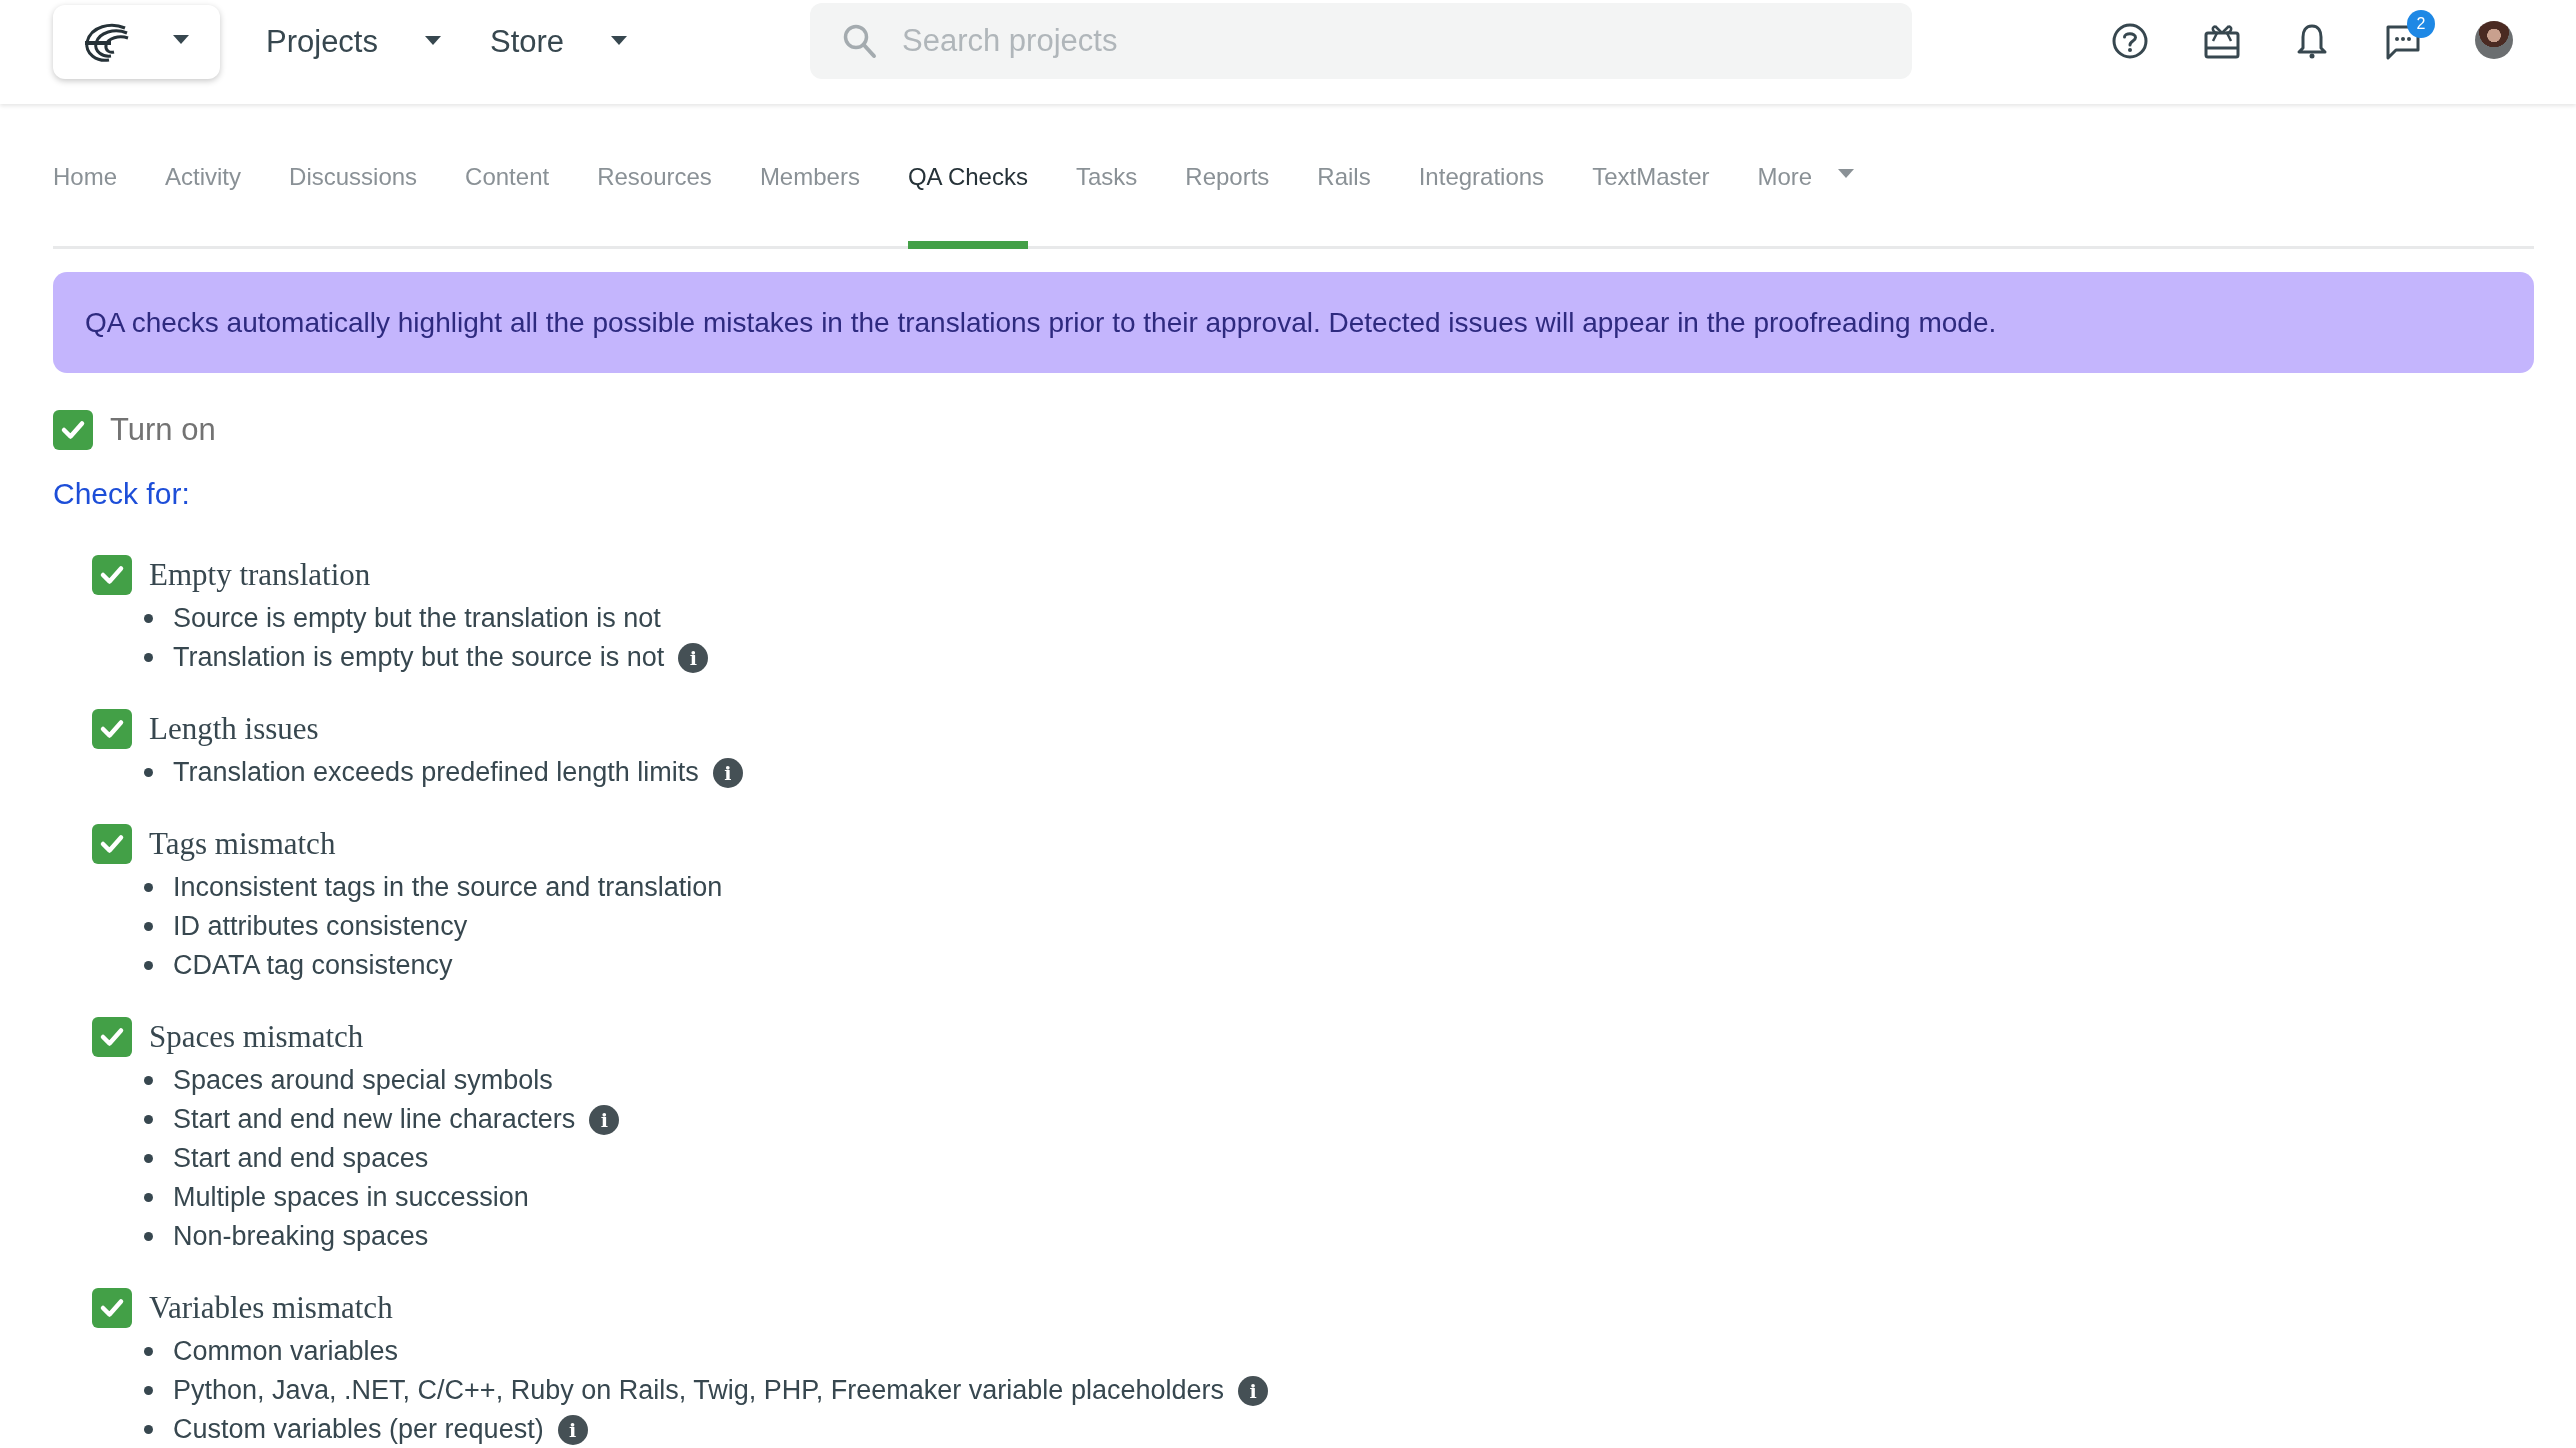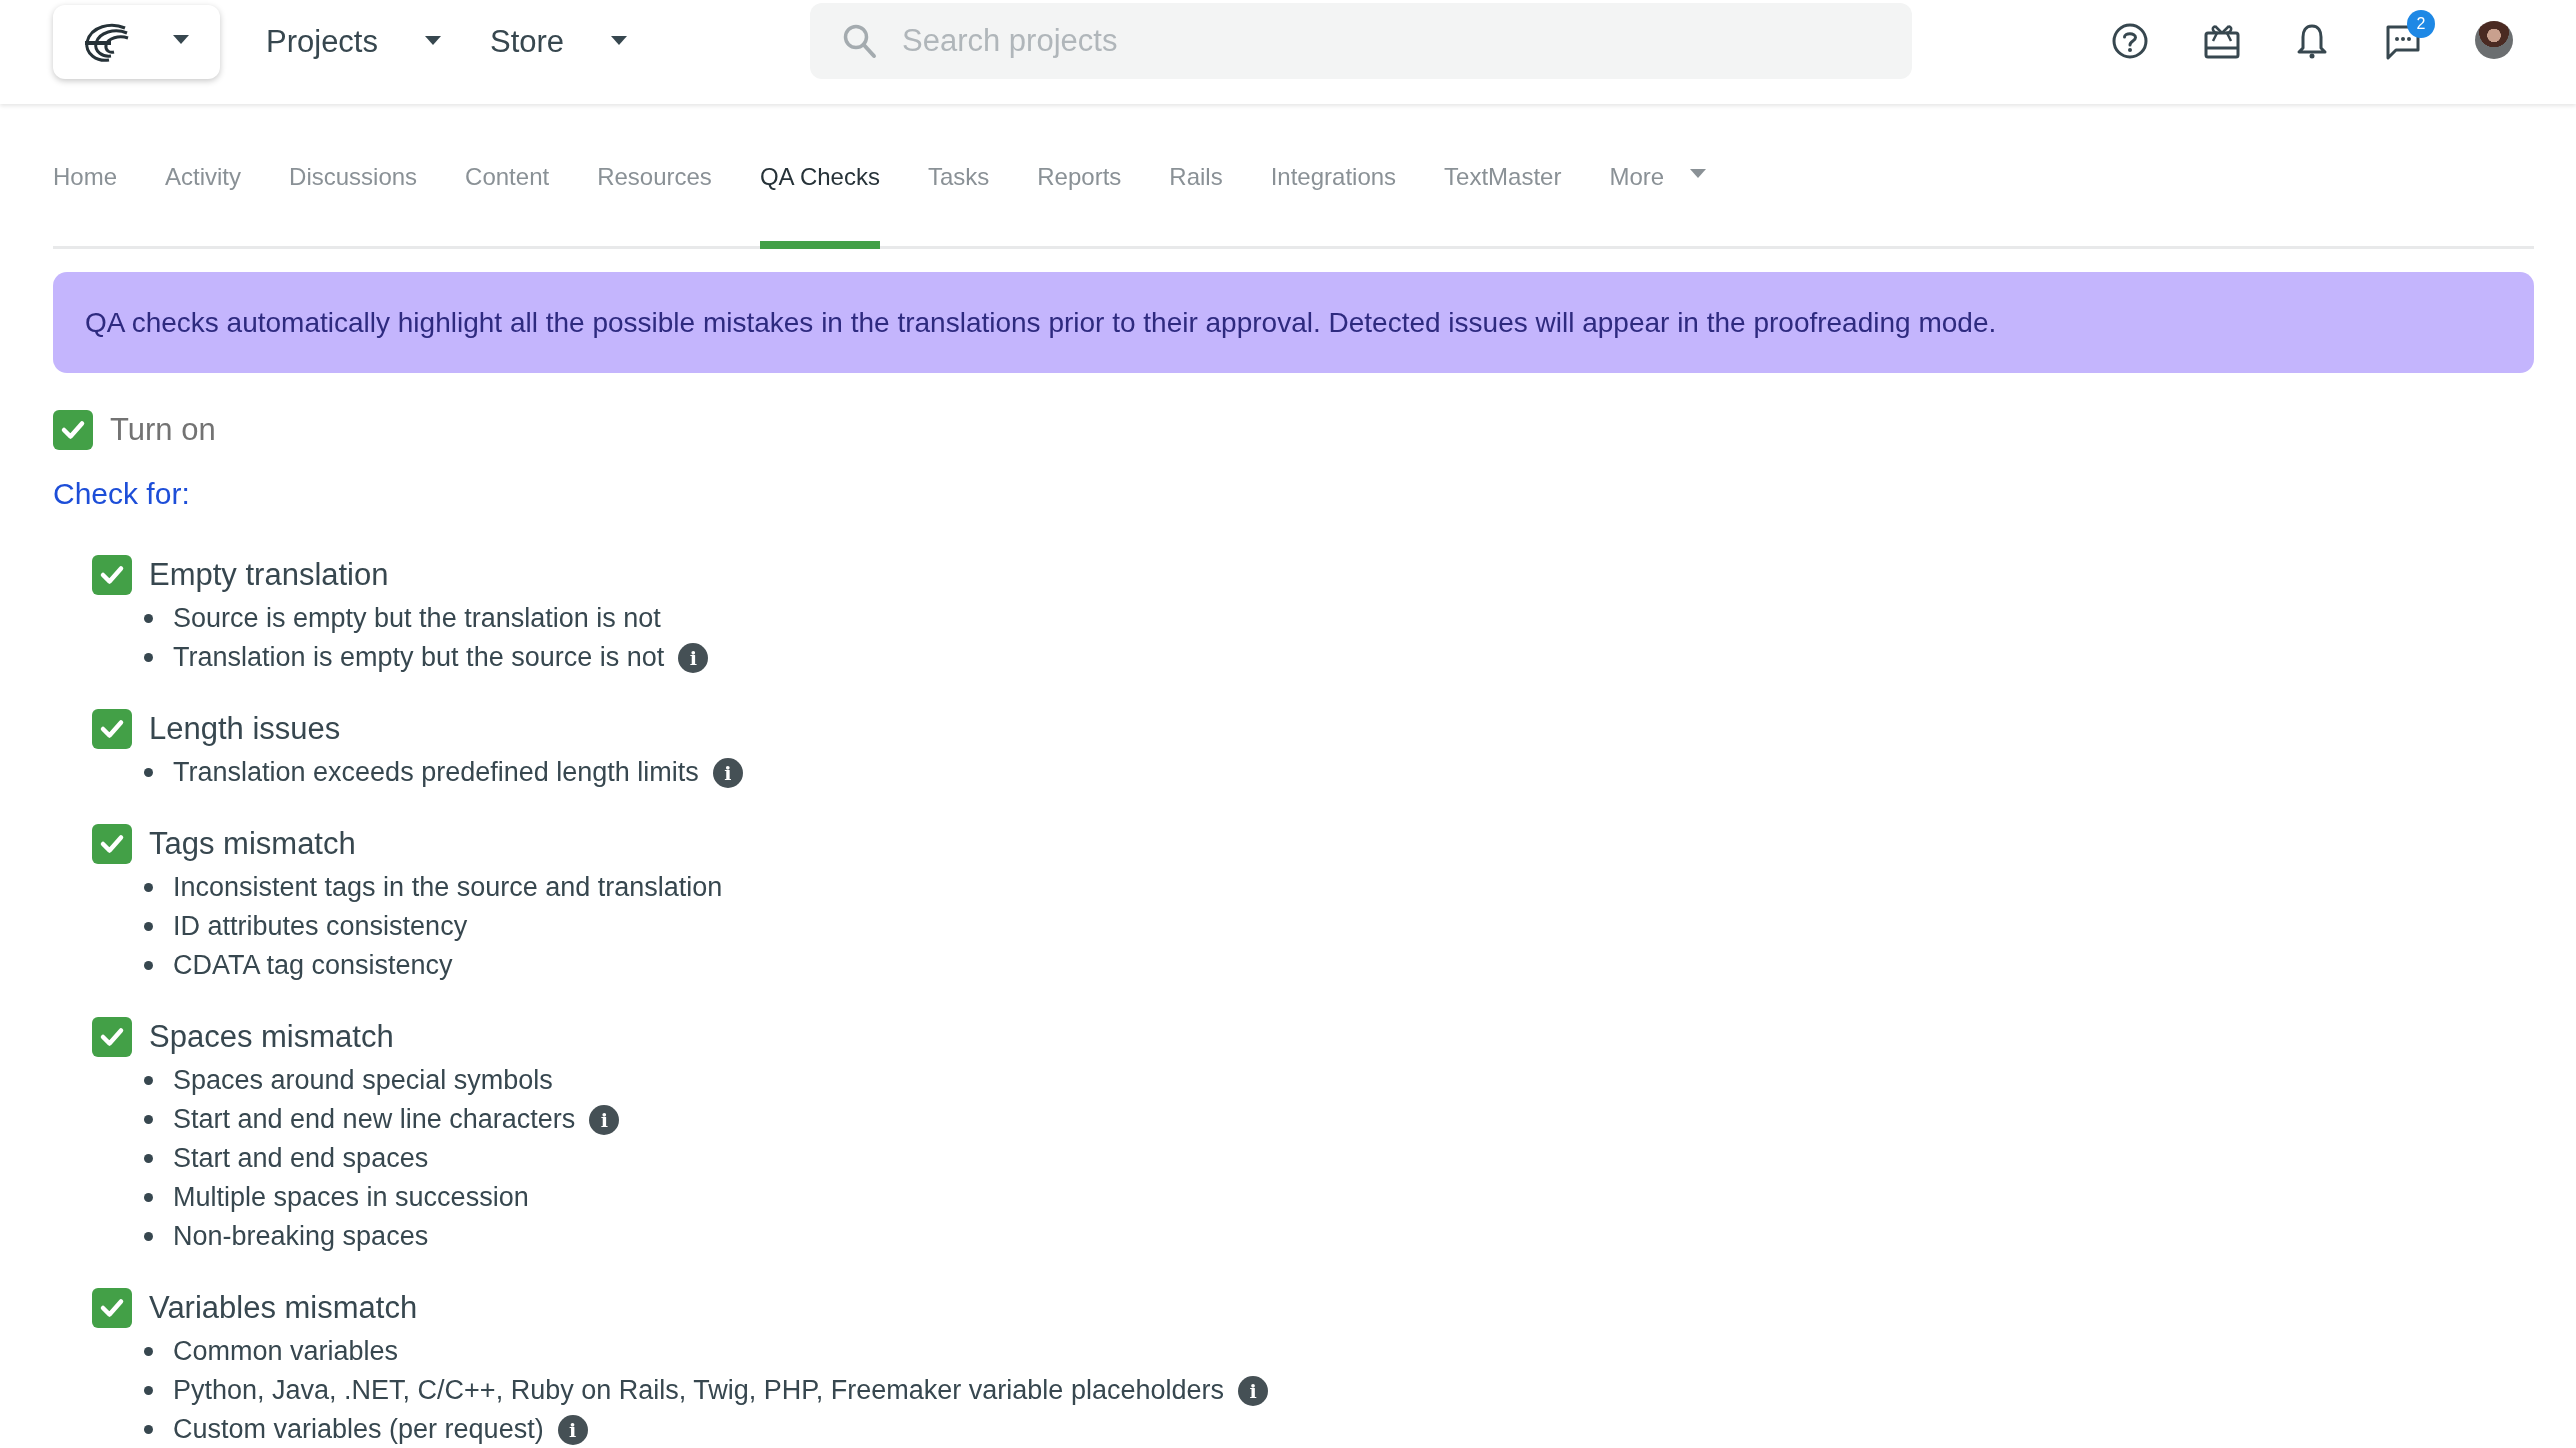--- a/index.html
+++ b/index.html
@@ -41,21 +41,21 @@
 
   
   .cb { width: 40px; height: 40px; border-radius: 6px; background: #43a047; display: inline-flex; align-items: center; justify-content: center; cursor: pointer; flex: none; }
   .turn-on { position: absolute; left: 53px; top: 410px; display: flex; align-items: center; }
   .turn-on .label { margin-left: 17px; font-size: 31px; color: #737373; }
   .check-for { position: absolute; left: 53px; top: 477px; font-size: 30px; color: #1d4ed8; }
 
   .groups { position: absolute; left: 92px; top: 553px; }
   .group { margin-bottom: 30px; }
   .group-head { display: flex; align-items: center; height: 44px; }
-  .group-title { margin-left: 17px; font-size: 31px; color: #37474f; }
+  .group-title { margin-left: 17px; font-size: 31px; color: #37474f; font-family: Liberation Serif, serif; }
   .items { list-style: none; margin-left: 52px; margin-top: 2px; }
   .item { display: flex; align-items: center; height: 39px; font-size: 27px; color: #37474f; }
   .item .dot { width: 9px; height: 9px; border-radius: 50%; background: #37474f; margin-right: 20px; flex: none; }
   .info { width: 30px; height: 30px; border-radius: 50%; background: #455055; color: #fff; margin-left: 14px; display: inline-flex;
           align-items: center; justify-content: center; font-family: "DejaVu Serif", serif; font-weight: bold; font-size: 19px; cursor: pointer; flex: none; }
 </style>
 </head>
 <body>
 
 <div class="header">
@@ -118,20 +118,21 @@
   </div>
   <div class="avatar"></div>
 </div>
 
 <div class="tabs">
   <div class="tab"><span>Home</span></div>
   <div class="tab"><span>Activity</span></div>
   <div class="tab"><span>Discussions</span></div>
   <div class="tab"><span>Content</span></div>
   <div class="tab"><span>Resources</span></div>
+  <div class="tab"><span>Members</span></div>
   <div class="tab active"><span>QA Checks</span></div>
   <div class="tab"><span>Tasks</span></div>
   <div class="tab"><span>Reports</span></div>
   <div class="tab"><span>Rails</span></div>
   <div class="tab"><span>Integrations</span></div>
   <div class="tab"><span>TextMaster</span></div>
   <div class="tab"><span>More</span><span class="caret"></span></div>
 </div>
 
 <div class="banner">

